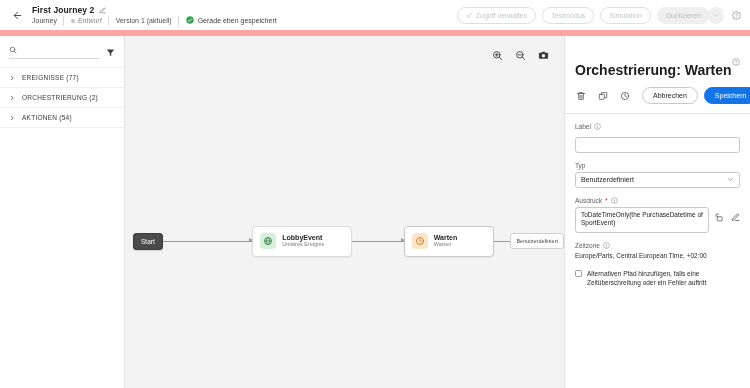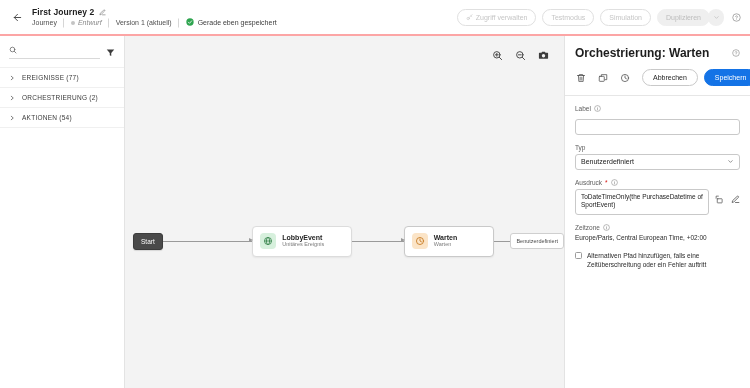--- a/index.html
+++ b/index.html
@@ -9,21 +9,21 @@
     background: #ffffff;
     color: #2c2c2c;
     overflow: hidden;
   }
   .app { position: relative; width: 750px; height: 388px; display: flex; flex-direction: column; }
 
   
   .topbar {
     height: 36px; min-height: 36px;
     display: flex; align-items: center;
-    border-bottom: 2px solid #fca5a5;
+    border-bottom: 6px solid #fca5a5;
     background: #fff;
     padding: 0 9px 0 6px;
   }
   .back-btn {
     width: 22px; height: 22px; display: flex; align-items: center; justify-content: center;
     color: #3f3f3f; flex: 0 0 auto; cursor: pointer;
   }
   .title-block { margin-left: 4px; display: flex; flex-direction: column; justify-content: center; gap: 1px; }
   .title-row { display: flex; align-items: center; gap: 5px; }
   .journey-title { font-size: 8.5px; font-weight: bold; color: #202020; letter-spacing: .1px; }
@@ -136,21 +136,21 @@
     font-size: 5.5px; color: #4a4a4a; padding: 4px 5px; white-space: nowrap;
   }
 
   
   .right-panel {
     width: 185px; min-width: 185px; background: #fff;
     display: flex; flex-direction: column;
   }
   .rp-head { padding: 10px 10px 0 10px; }
   .rp-title-row { display: flex; align-items: center; justify-content: space-between; }
-  .rp-title { font-size: 12px; font-weight: bold; color: #1d1d1d; }
+  .rp-title { font-size: 14px; font-weight: bold; color: #1d1d1d; margin-top: 16px; }
   .rp-actions { display: flex; align-items: center; gap: 12px; padding: 9px 0 9px 1px; }
   .rp-ic { color: #4a4a4a; display: inline-flex; cursor: pointer; }
   .rp-btns { margin-left: auto; display: flex; align-items: center; gap: 6px; }
   .btn-ghost {
     border: 1px solid #c9c9c9; background: #fff; color: #242424;
     font-size: 7px; border-radius: 10px; height: 17px; padding: 0 10px;
     display: inline-flex; align-items: center; cursor: pointer;
     font-family: "Liberation Sans", sans-serif;
   }
   .btn-primary {

